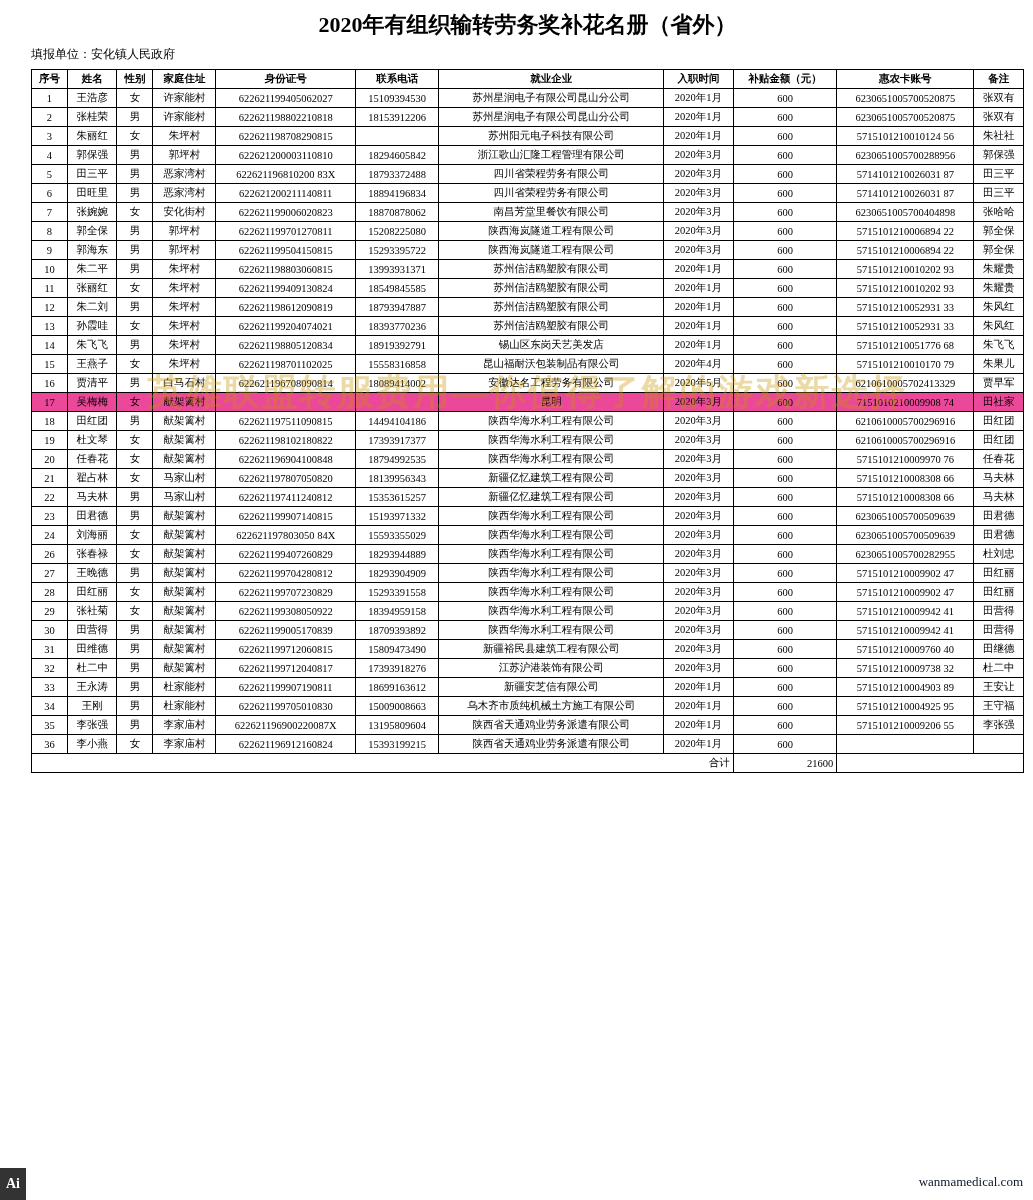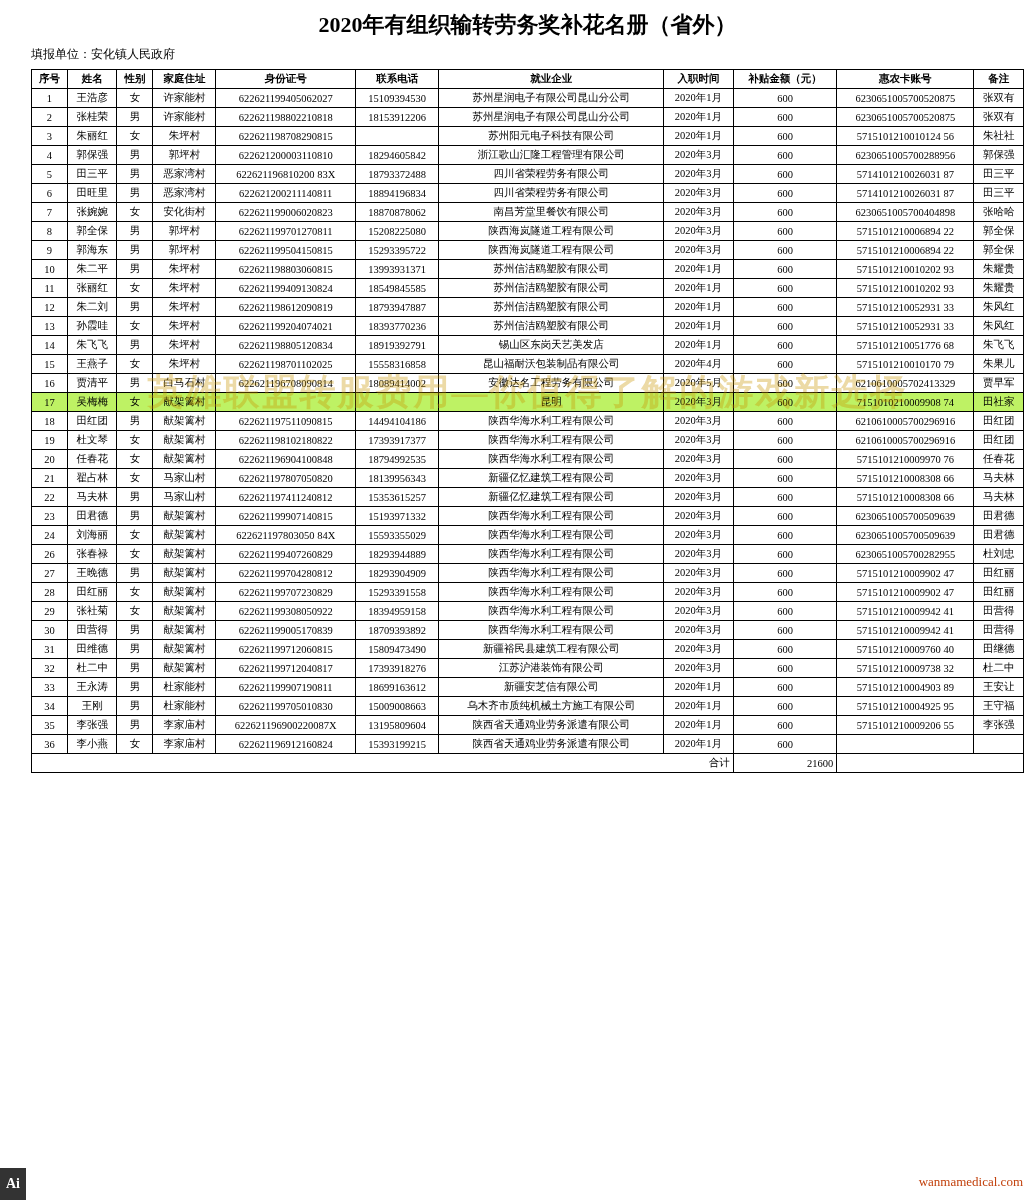--- a/index.html
+++ b/index.html
@@ -36,41 +36,41 @@
       padding: 2px 3px;
       text-align: center;
       vertical-align: middle;
       word-break: break-all;
     }
     th {
       background: #fff;
       font-weight: bold;
     }
     .row-highlight {
-      background: #bef264;
+      background: #ec4899;
     }
     .watermark-overlay {
       position: absolute;
       top: 50%;
       left: 50%;
       transform: translate(-50%, -50%);
       font-size: 36px;
       font-weight: bold;
       color: rgba(200,150,0,0.35);
       white-space: nowrap;
       pointer-events: none;
       z-index: 10;
       letter-spacing: 2px;
     }
     .watermark-bottom-right {
       position: fixed;
       bottom: 10px;
       right: 10px;
       font-size: 13px;
-      color: #c2410c;
+      color: #0f172a;
       pointer-events: none;
       z-index: 10;
     }
     .ai-badge {
       position: fixed;
       bottom: 0;
       left: 0;
       background: #333;
       color: #fff;
       font-size: 14px;

